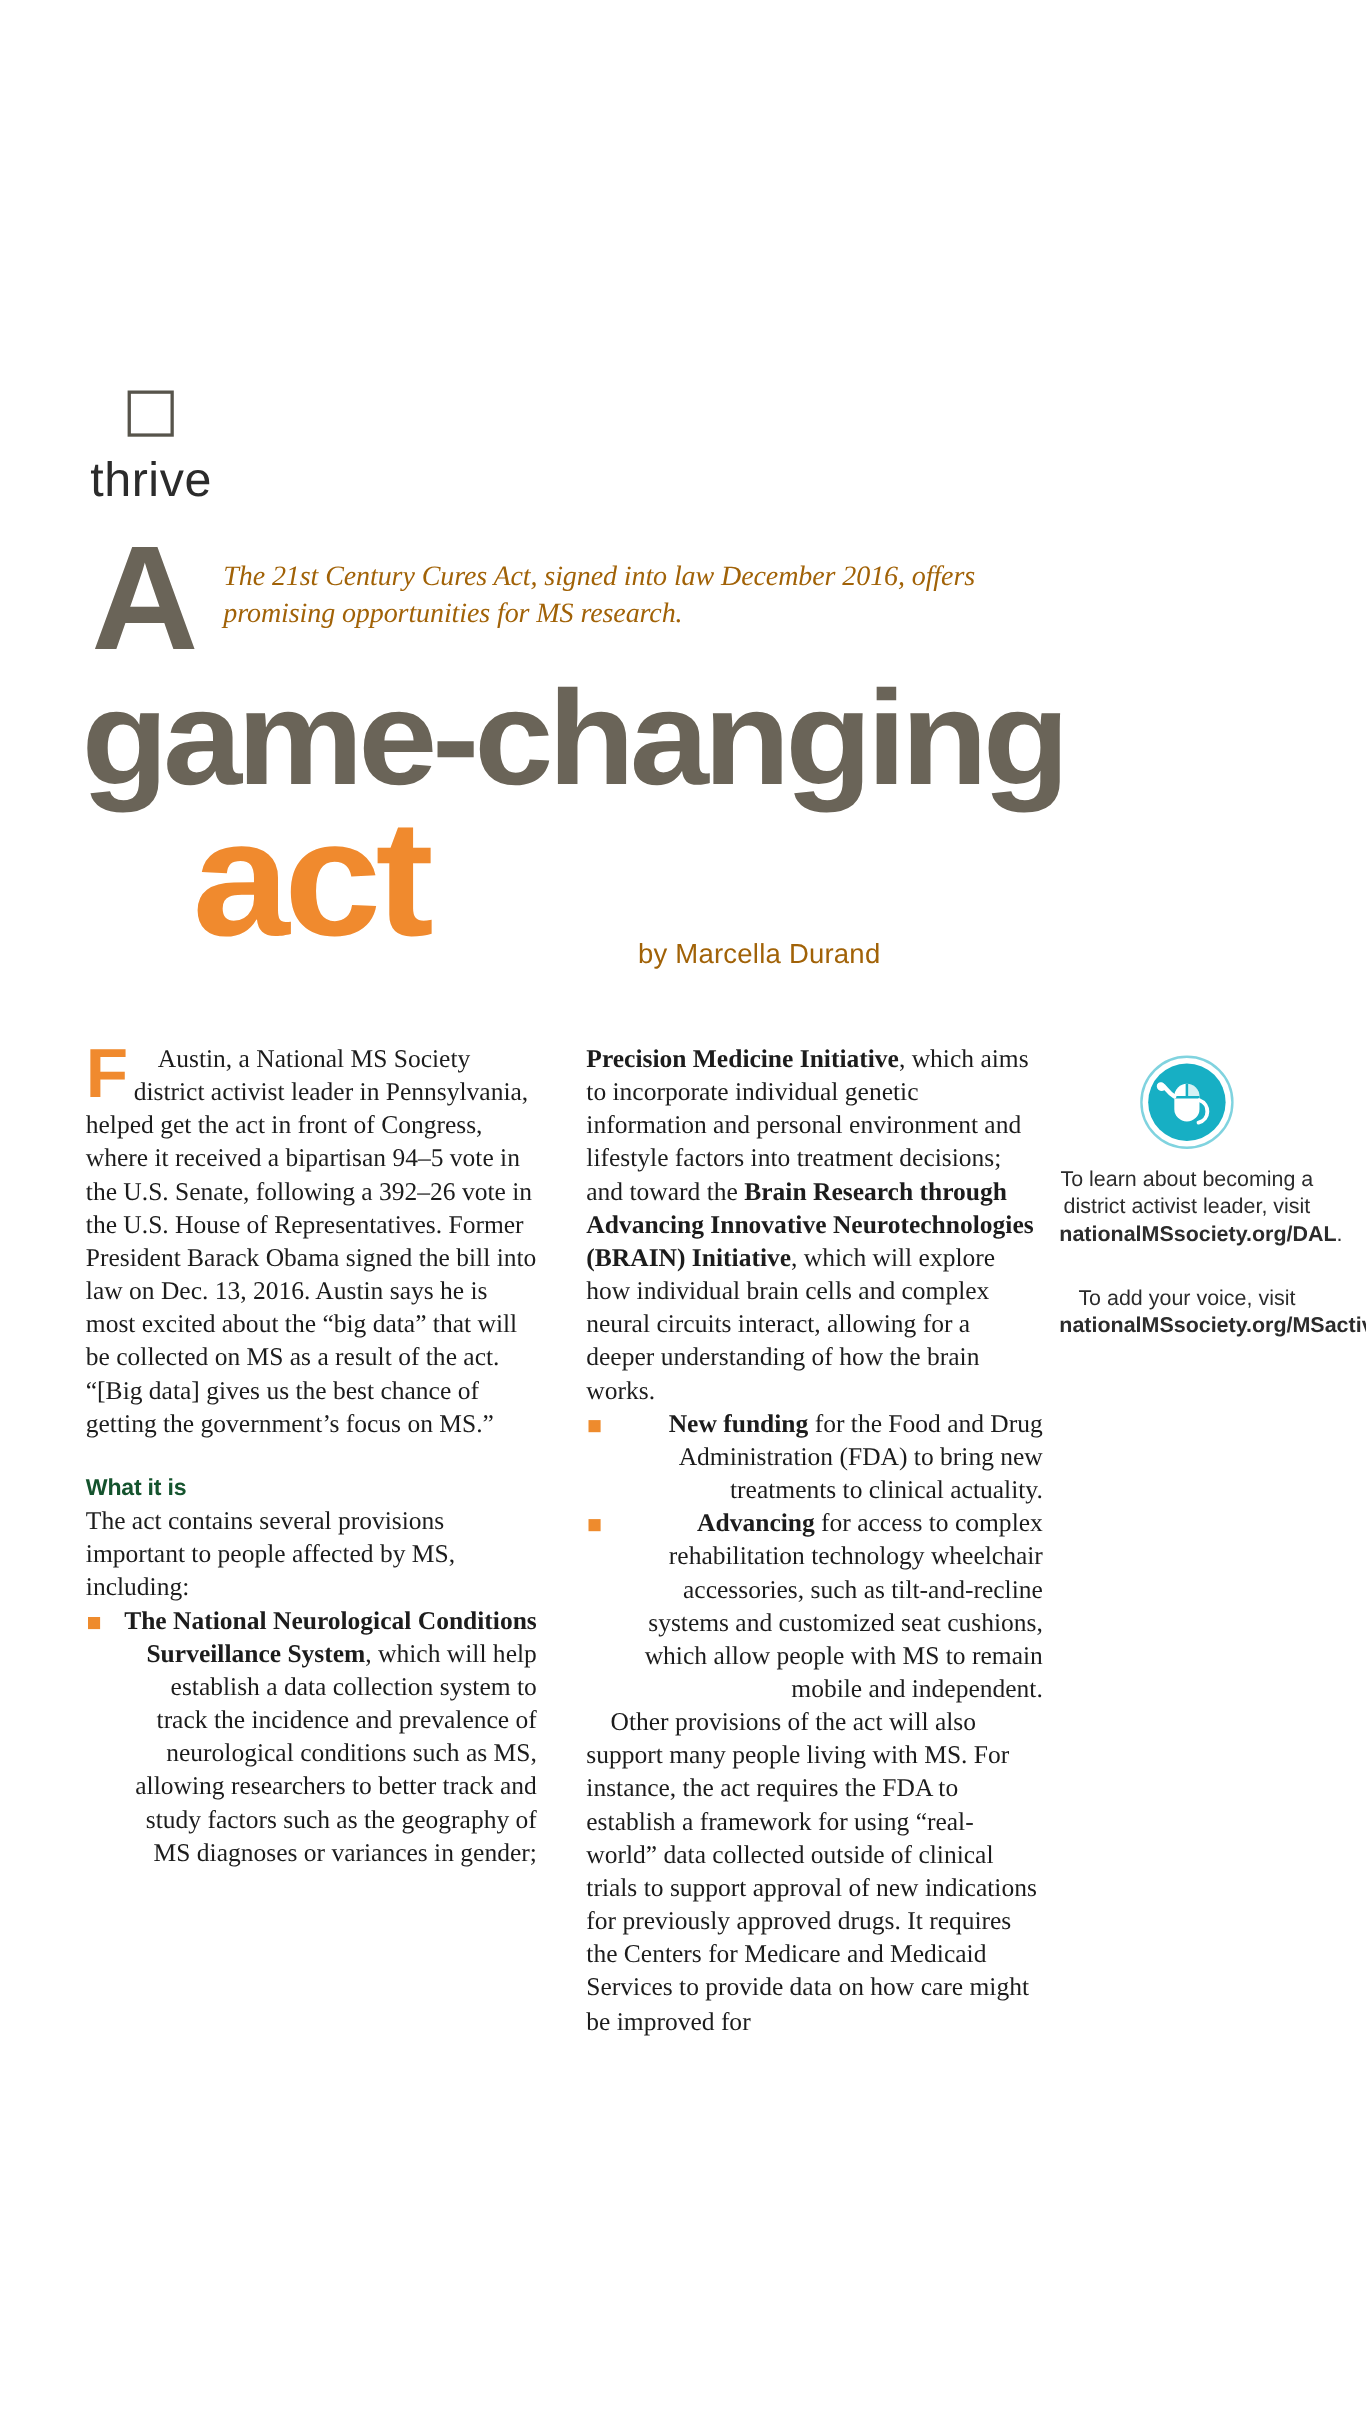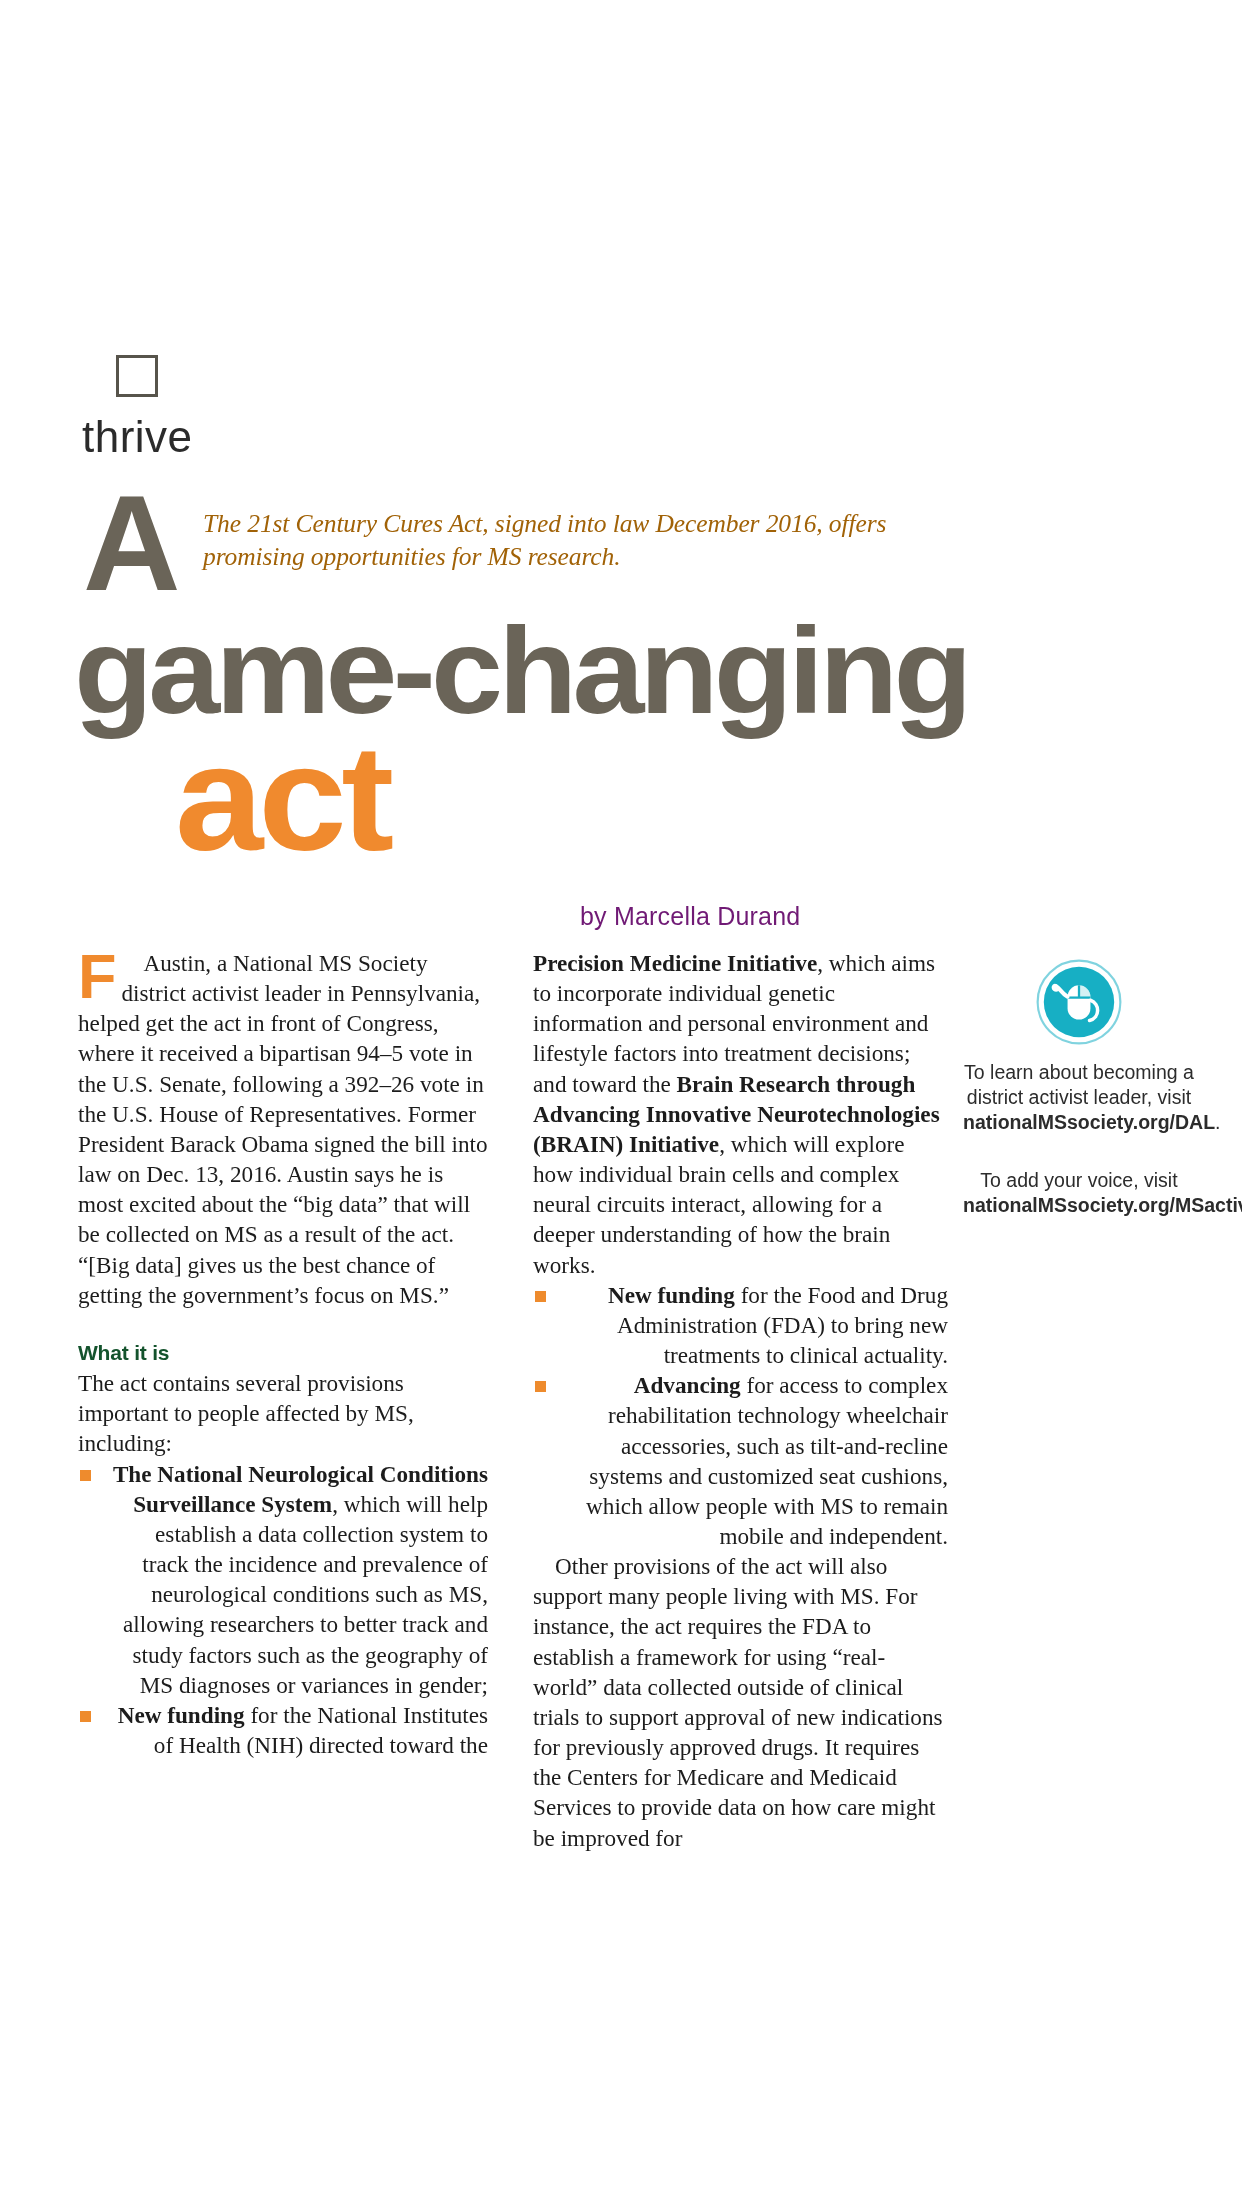--- a/index.html
+++ b/index.html
@@ -112,25 +112,25 @@
     font-size: 150px;
     line-height: 0.84;
     color: #F08A2E;
     letter-spacing: -5px;
     transform: scaleX(1.06);
     transform-origin: left center;
   }
   .byline {
     position: absolute;
     left: 580px;
-    top: 902px;
+    top: 853px;
     font-family: "Liberation Sans", sans-serif;
     font-size: 25px;
     font-weight: 400;
-    color: #701a75;
+    color: #a16207;
     letter-spacing: 0.2px;
   }
 
   
   .col {
     position: absolute;
     top: 948px;
     font-family: "Liberation Serif", serif;
     font-size: 23.2px;
     line-height: 1.3;
@@ -267,21 +267,20 @@
 
   <div class="byline">by Marcella Durand</div>
 
   <div class="col col-1">
     <p class="dropcap-para"><span class="dropcap">F</span></p>
     <p class="indent">Austin, a National MS Society district activist leader in Pennsylvania, helped get the act in front of Congress, where it received a bipartisan 94–5 vote in the U.S. Senate, following a 392–26 vote in the U.S. House of Representatives. Former President Barack Obama signed the bill into law on Dec. 13, 2016. Austin says he is most excited about the “big data” that will be collected on MS as a result of the act. “[Big data] gives us the best chance of getting the government’s focus on MS.”</p>
     <div class="sec-head">What it is</div>
     <p>The act contains several provisions important to people affected by MS, including:</p>
     <ul class="blist">
       <li><span class="b">The National Neurological Conditions Surveillance System</span><span>, which will help establish a data collection system to track the incidence and prevalence of neurological conditions such as MS, allowing researchers to better track and study factors such as the geography of MS diagnoses or variances in gender;</span></li>
-      <li><span class="b">New funding</span><span> for the National Institutes of Health (NIH) directed toward the</span></li>
     </ul>
   </div>
 
   <div class="col col-2">
     <p><span class="b">Precision Medicine Initiative</span><span>, which aims to incorporate individual genetic information and personal environment and lifestyle factors into treatment decisions; and toward the </span><span class="b">Brain Research through Advancing Innovative Neurotechnologies (BRAIN) Initiative</span><span>, which will explore how individual brain cells and complex neural circuits interact, allowing for a deeper understanding of how the brain works.</span></p>
     <ul class="blist">
       <li><span class="b">New funding</span><span> for the Food and Drug Administration (FDA) to bring new treatments to clinical actuality.</span></li>
       <li><span class="b">Advancing</span><span> for access to complex rehabilitation technology wheelchair accessories, such as tilt-and-recline systems and customized seat cushions, which allow people with MS to remain mobile and independent.</span></li>
     </ul>
     <p class="indent">Other provisions of the act will also support many people living with MS. For instance, the act requires the FDA to establish a framework for using “real-world” data collected outside of clinical trials to support approval of new indications for previously approved drugs. It requires the Centers for Medicare and Medicaid Services to provide data on how care might be improved for</p>

